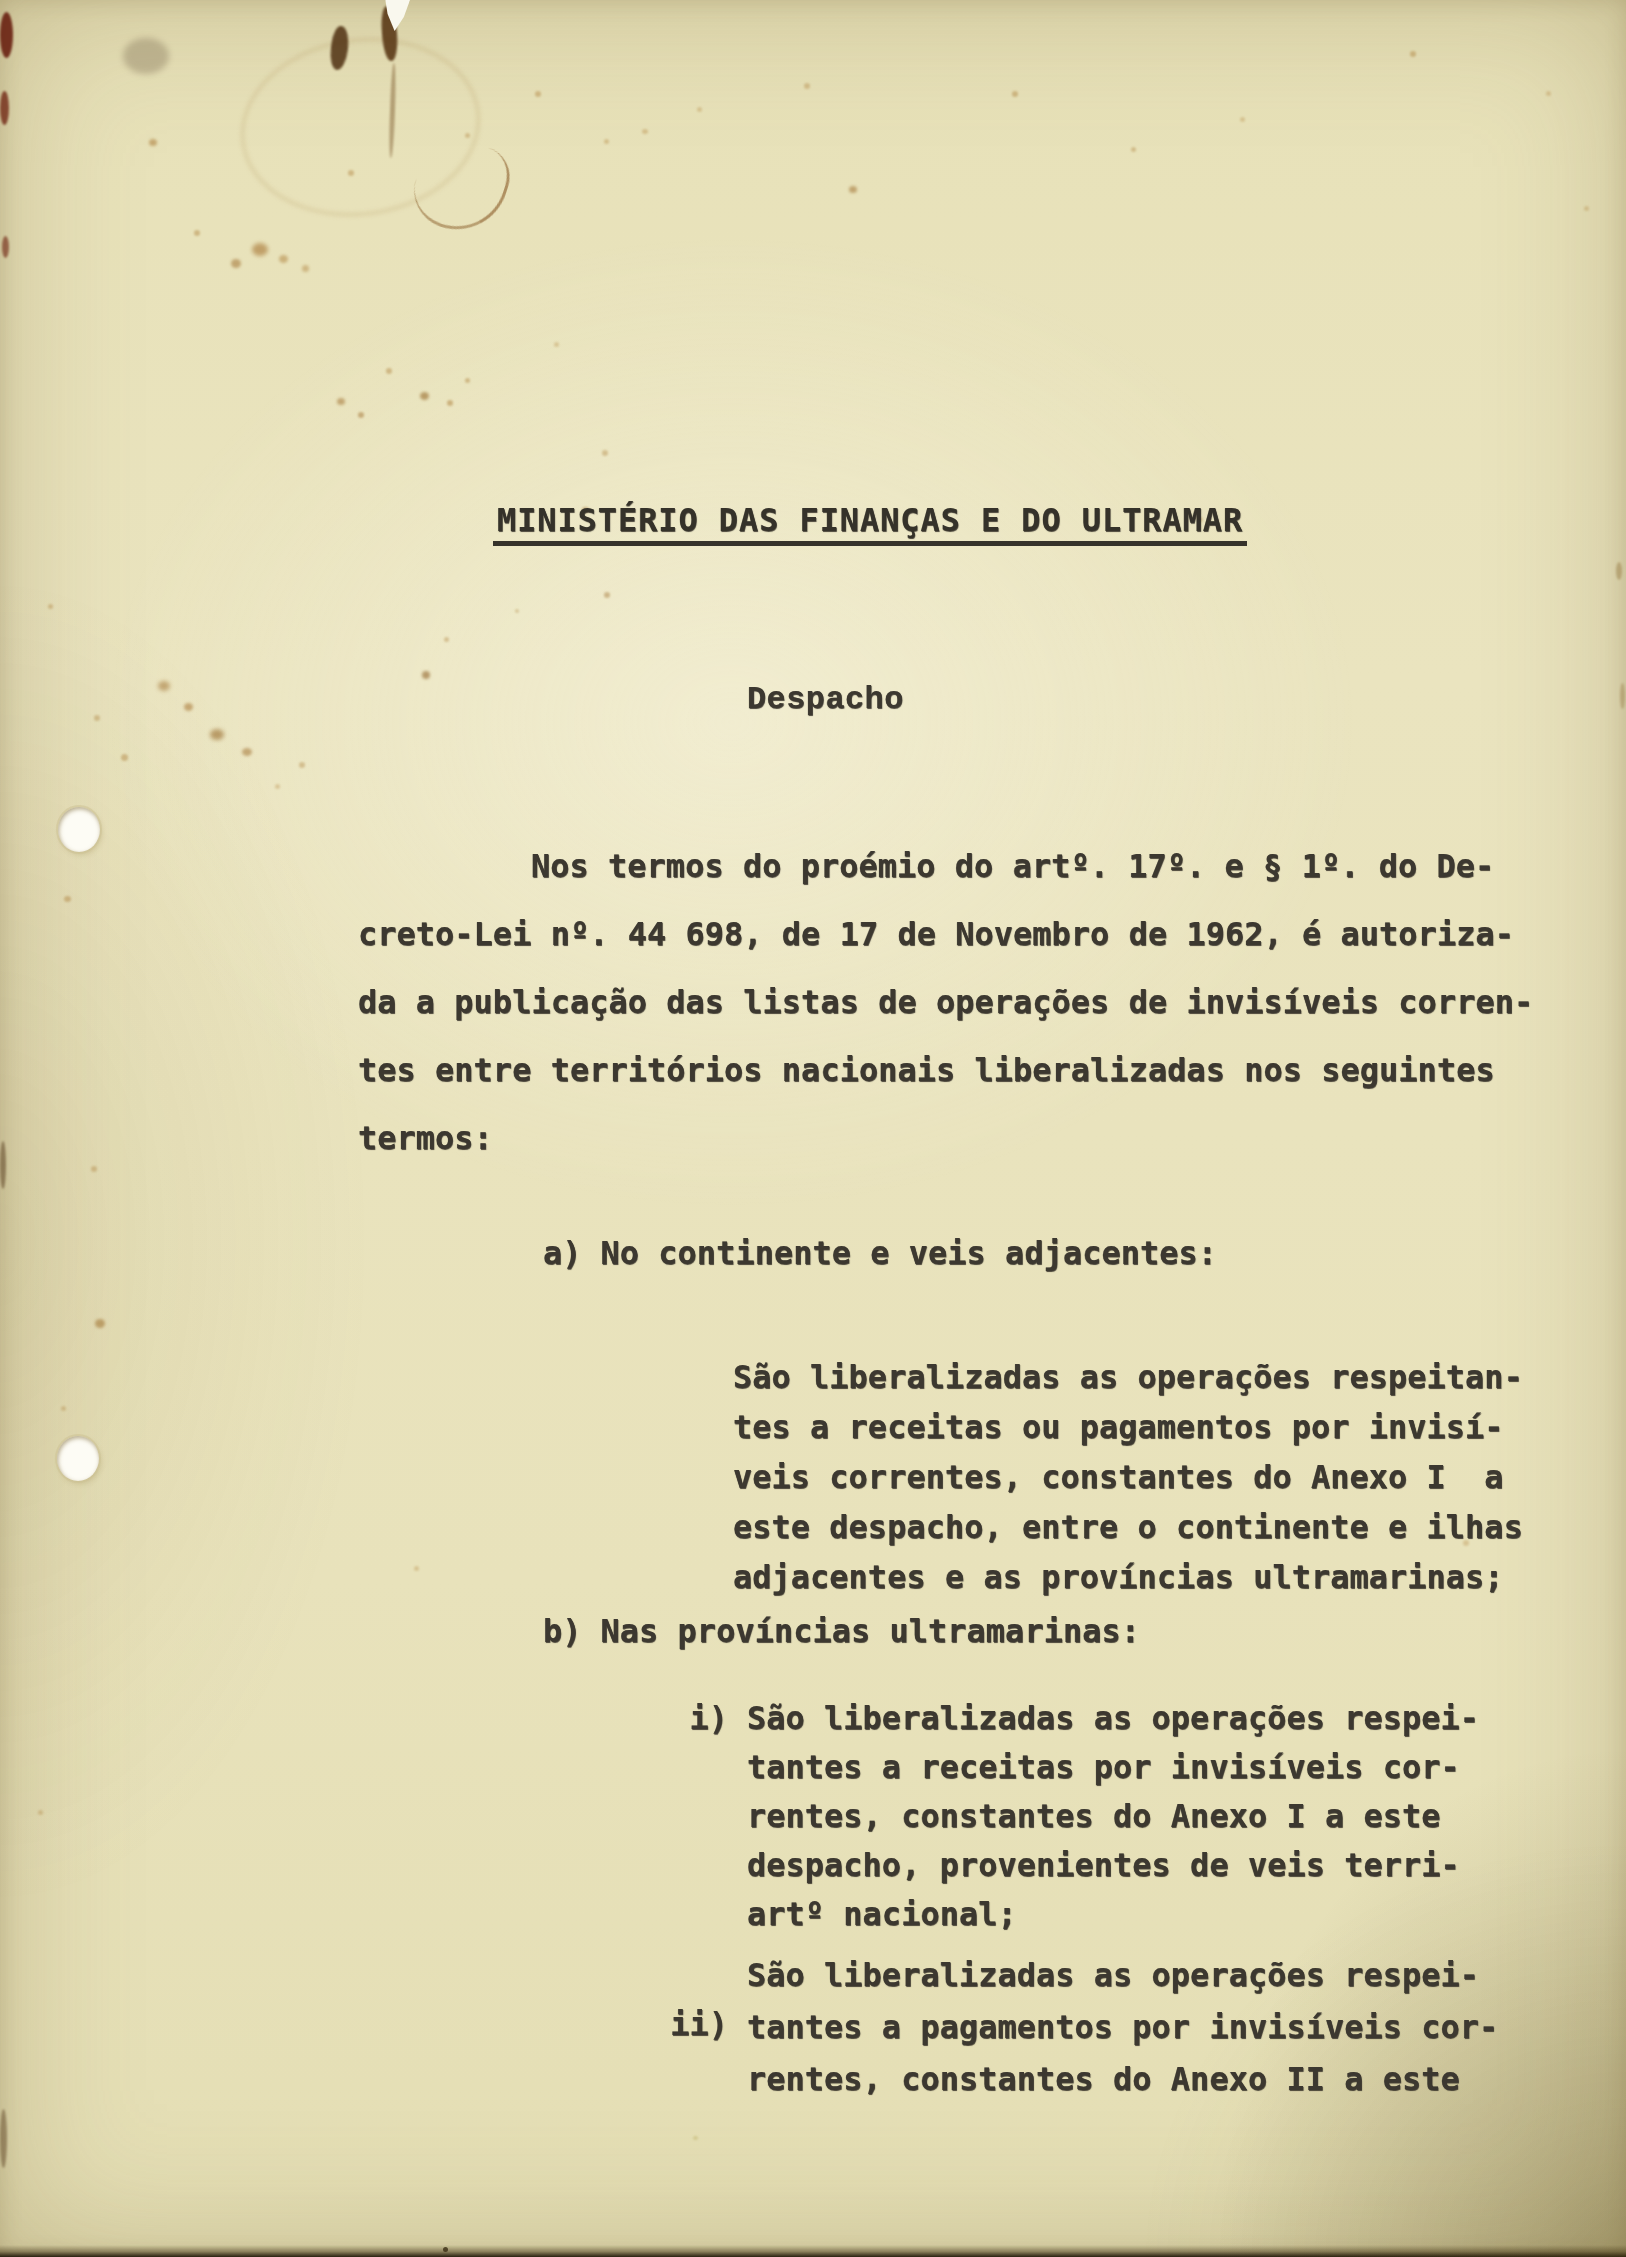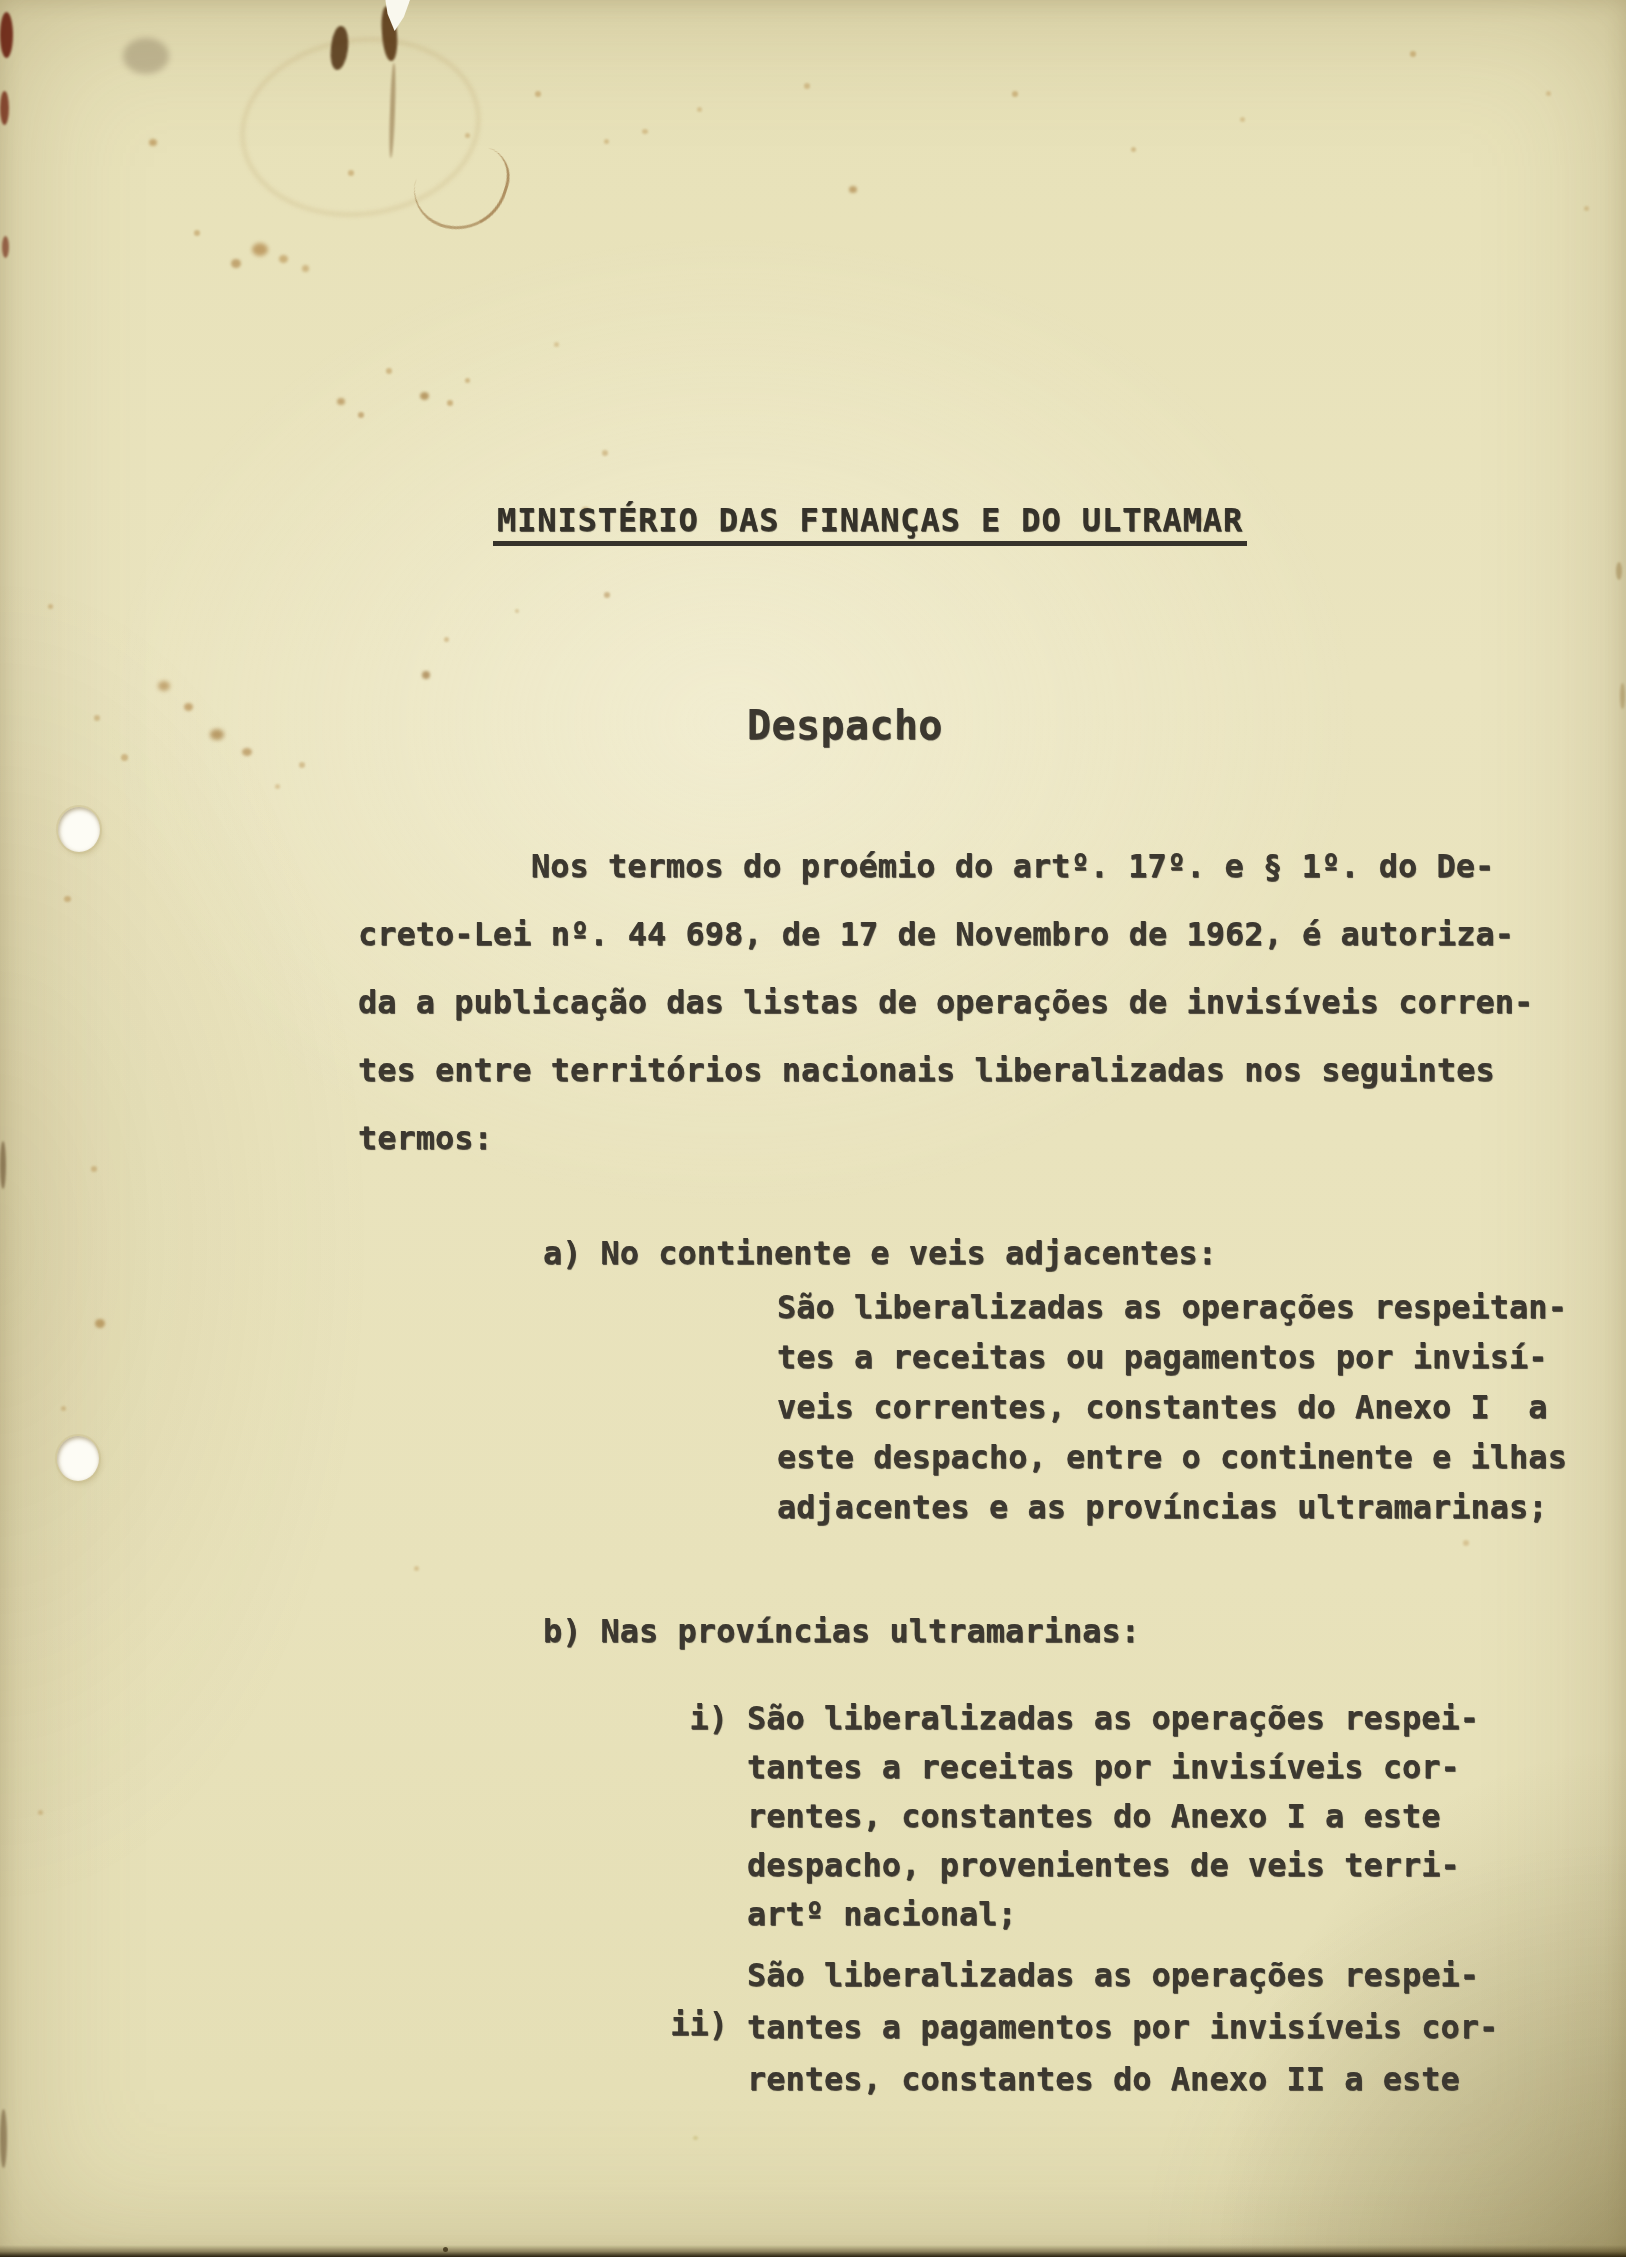--- a/index.html
+++ b/index.html
@@ -21,21 +21,21 @@
     text-shadow: 0.5px 0.5px 0.8px rgba(48,44,36,0.85), -0.3px 0 0.5px rgba(48,44,36,0.35);
     white-space:pre;
   }
   .doc-title{
     left:493px;top:500px;
     font-size:32px;letter-spacing:0.9px;line-height:40px;
     border-bottom:5px solid #36332b;
     padding:0 4px 1px 4px;
     color:#35322a;
   }
-  .despacho{left:747px;top:705px;font-size:40px;letter-spacing:0.4px;line-height:40px;}
+  .despacho{left:747px;top:680px;font-size:32px;letter-spacing:0.4px;line-height:40px;font-family:Liberation Mono, monospace;}
   .intro{left:358px;top:832px;font-size:32px;line-height:68px;}
   .intro .tline{height:68px;}
   .intro .indent{padding-left:173px;}
   .sec-head{font-size:32px;line-height:40px;}
   .sec-head .htext{margin-left:19px;}
   .blk{font-size:32px;}
   .blk .tline{display:block;}
   .hang{position:absolute;right:100%;margin-right:19px;white-space:pre;}
   .stain{position:absolute;border-radius:50%;}
   .punch-hole{
@@ -160,21 +160,21 @@
   <div class="tline ink">creto-Lei nº. 44 698, de 17 de Novembro de 1962, é autoriza-</div>
   <div class="tline ink">da a publicação das listas de operações de invisíveis corren-</div>
   <div class="tline ink">tes entre territórios nacionais liberalizadas nos seguintes</div>
   <div class="tline ink">termos:</div>
 </div>
 
 <div class="sec-head abs" style="left:543px;top:1233px;">
   <span class="ink">a)</span><span class="ink htext">No continente e veis adjacentes:</span>
 </div>
 
-<div class="blk abs" style="left:733px;top:1282px;line-height:50px;margin-left:44px;">
+<div class="blk abs" style="left:733px;top:1352px;line-height:50px;">
   <span class="tline ink">São liberalizadas as operações respeitan-</span>
   <span class="tline ink">tes a receitas ou pagamentos por invisí-</span>
   <span class="tline ink">veis correntes, constantes do Anexo I  a</span>
   <span class="tline ink">este despacho, entre o continente e ilhas</span>
   <span class="tline ink">adjacentes e as províncias ultramarinas;</span>
 </div>
 
 <div class="sec-head abs" style="left:543px;top:1611px;">
   <span class="ink">b)</span><span class="ink htext">Nas províncias ultramarinas:</span>
 </div>

